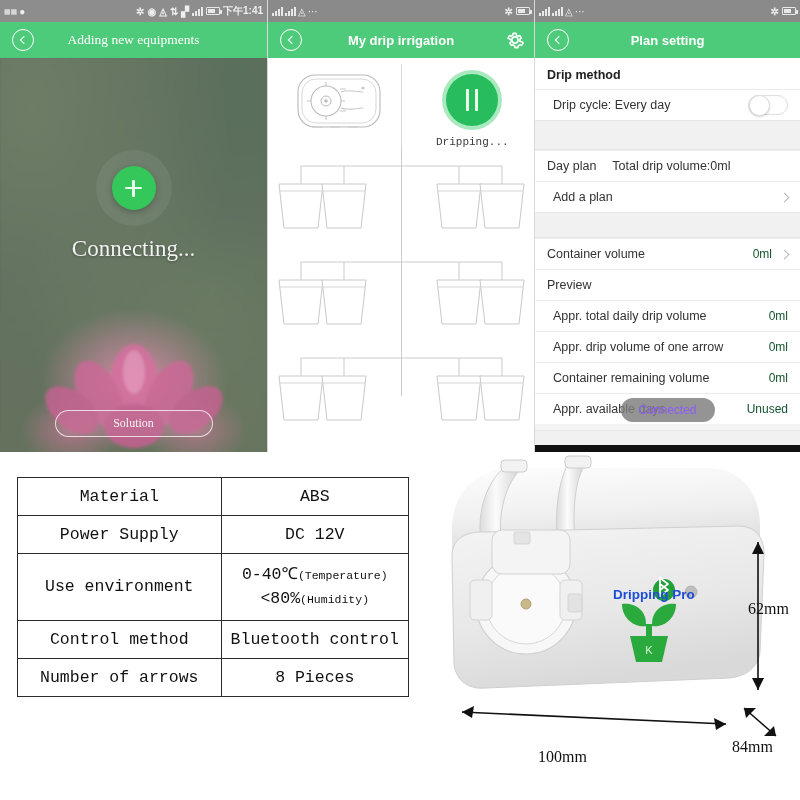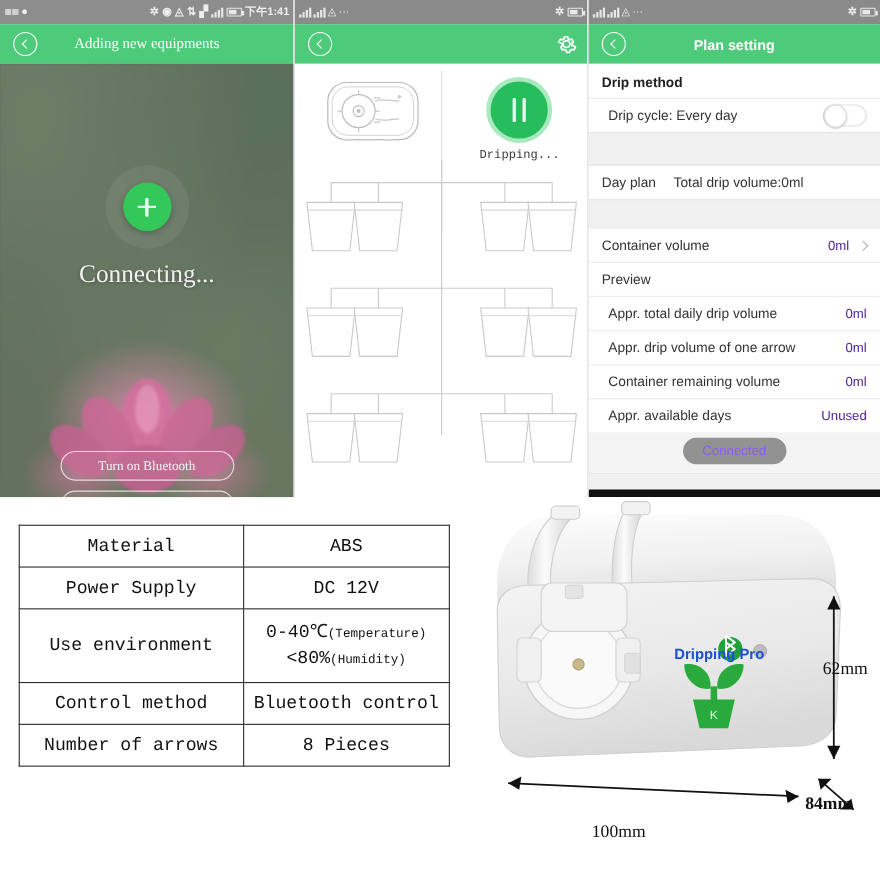--- a/index.html
+++ b/index.html
@@ -90,21 +90,21 @@
   .dripping-lbl { margin-top:6px; font-size:11px; color:#3a3a3a; }
   .pots { position:absolute; left:0; top:88px; width:267px; }
   .ticker { position:absolute; left:0; bottom:0; width:267px; height:16px; overflow:hidden; }
 
   
   .p3-body { position:relative; height:394px; background:#f4f4f4; overflow:hidden; }
   .sec-title { padding:10px 12px 7px; font-size:12.5px; font-weight:bold; color:#222; background:#fff; }
   .row { background:#fff; display:flex; align-items:center; min-height:31px; padding:0 12px 0 18px;
          border-top:1px solid #ececec; font-size:12.5px; color:#333; }
   .row .lbl { flex:1; }
-  .row .val { color:#4c1d95; font-size:12px; margin-left:auto;text-align:center; }
+  .row .val { color:#14532d; font-size:12px; margin-left:auto;text-align:center; }
   .row .chev { width:7px;height:7px;border-top:1.4px solid #b5b5b5;border-right:1.4px solid #b5b5b5;
                transform:rotate(45deg); margin-left:9px; }
   .row.plain { padding-left:12px; }
   .gap { height:26px; background:#f1f1f1; border-top:1px solid #e6e6e6; border-bottom:1px solid #e6e6e6;}
   .gap.tall { height:30px; }
   .toggle { width:40px;height:20px;border-radius:10px;background:#fff;border:1px solid #e0e0e0; position:relative;
             box-shadow:inset 0 0 2px rgba(0,0,0,.06); }
   .toggle i { position:absolute; left:0px; top:-1px; width:21px;height:21px;border-radius:50%;background:#fff;
               border:1px solid #dcdcdc; box-shadow:0 1px 2px rgba(0,0,0,.18); display:block;}
   .toast { position:absolute; left:50%; top:340px; transform:translateX(-50%);
@@ -181,21 +181,20 @@
           </g>
         </svg>
 
         <div class="plus-wrap">
           <div class="plus-btn"></div>
         </div>
 
         <div class="connecting">Connecting...</div>
 
         <div class="p1-btns">
-          <div class="ghost-btn">Turn on Bluetooth</div>
           <div class="ghost-btn">Solution</div>
         </div>
       </div>
     </div>
 
     <div class="phone p2">
       <div class="statusbar">
         <div class="sb-left">
           <span class="bars">
               <i></i>
@@ -220,20 +219,21 @@
             </span>
         </div>
       </div>
 
       <div class="appbar">
         <div class="backbtn">
           <span class="circ-ic">
               <i class="chevL"></i>
             </span>
         </div>
+        <div class="title">My drip irrigation</div>
         <div class="gearbtn">
           <svg width="22" height="22" viewBox="0 0 24 24">
             <path fill="none" stroke="#fff" stroke-width="1.7" d="M12 8.6a3.4 3.4 0 1 0 0 6.8 3.4 3.4 0 0 0 0-6.8z"></path>
             <path fill="none" stroke="#fff" stroke-width="1.7" stroke-linejoin="round" d="M19.3 13.9l1.6 1.2-1.6 2.8-1.9-.6a6.8 6.8 0 0 1-1.8 1l-.4 2h-3.2l-.4-2a6.8 6.8 0 0 1-1.8-1l-1.9.6-1.6-2.8 1.6-1.2a6.6 6.6 0 0 1 0-2.1L4.3 10l1.6-2.8 1.9.6a6.8 6.8 0 0 1 1.8-1l.4-2h3.2l.4 2c.64.24 1.24.57 1.8 1l1.9-.6 1.6 2.8-1.6 1.2a6.6 6.6 0 0 1 0 2.1z"></path>
           </svg>
         </div>
       </div>
 
       <div class="p2-body">
         <div class="dev-row">
@@ -372,20 +372,24 @@
             </span>
         </div>
 
         <div class="gap tall"></div>
 
         <div class="row plain">
           <span>Day plan</span>
           <span style="margin-left:16px">Total drip volume:0ml</span>
         </div>
 
+        <div class="row">
+          <span class="lbl">Add a plan</span>
+          <span class="chev"></span>
+        </div>
 
         <div class="gap"></div>
 
         <div class="row plain">
           <span class="lbl">Container volume</span>
           <span class="val">0ml</span>
           <span class="chev"></span>
         </div>
 
         <div class="row plain">
@@ -519,17 +523,17 @@
           <polygon points="336,256 348,256 338,266" fill="#111" stroke="none"></polygon>
           <polygon points="368,284 356,284 366,274" fill="#111" stroke="none"></polygon>
           <line x1="350" y1="90" x2="350" y2="238"></line>
           <polygon points="350,90 344,102 356,102" fill="#111" stroke="none"></polygon>
           <polygon points="350,238 344,226 356,226" fill="#111" stroke="none"></polygon>
         </g>
       </svg>
 
       <div class="dim-lbl" style="left:205px; top:135px; color:#1d4ed8; font-family:'Liberation Sans',sans-serif; font-size:13.5px; font-weight:bold;">Dripping Pro</div>
       <div class="dim-lbl" style="left:130px; top:296px;">100mm</div>
-      <div class="dim-lbl" style="left:324px; top:270px;font-weight:bold;">84mm</div>
+      <div class="dim-lbl" style="left:324px; top:286px;">84mm</div>
       <div class="dim-lbl" style="left:340px; top:148px;">62mm</div>
     </div>
   </div>
 </div>
 
 </body></html>

